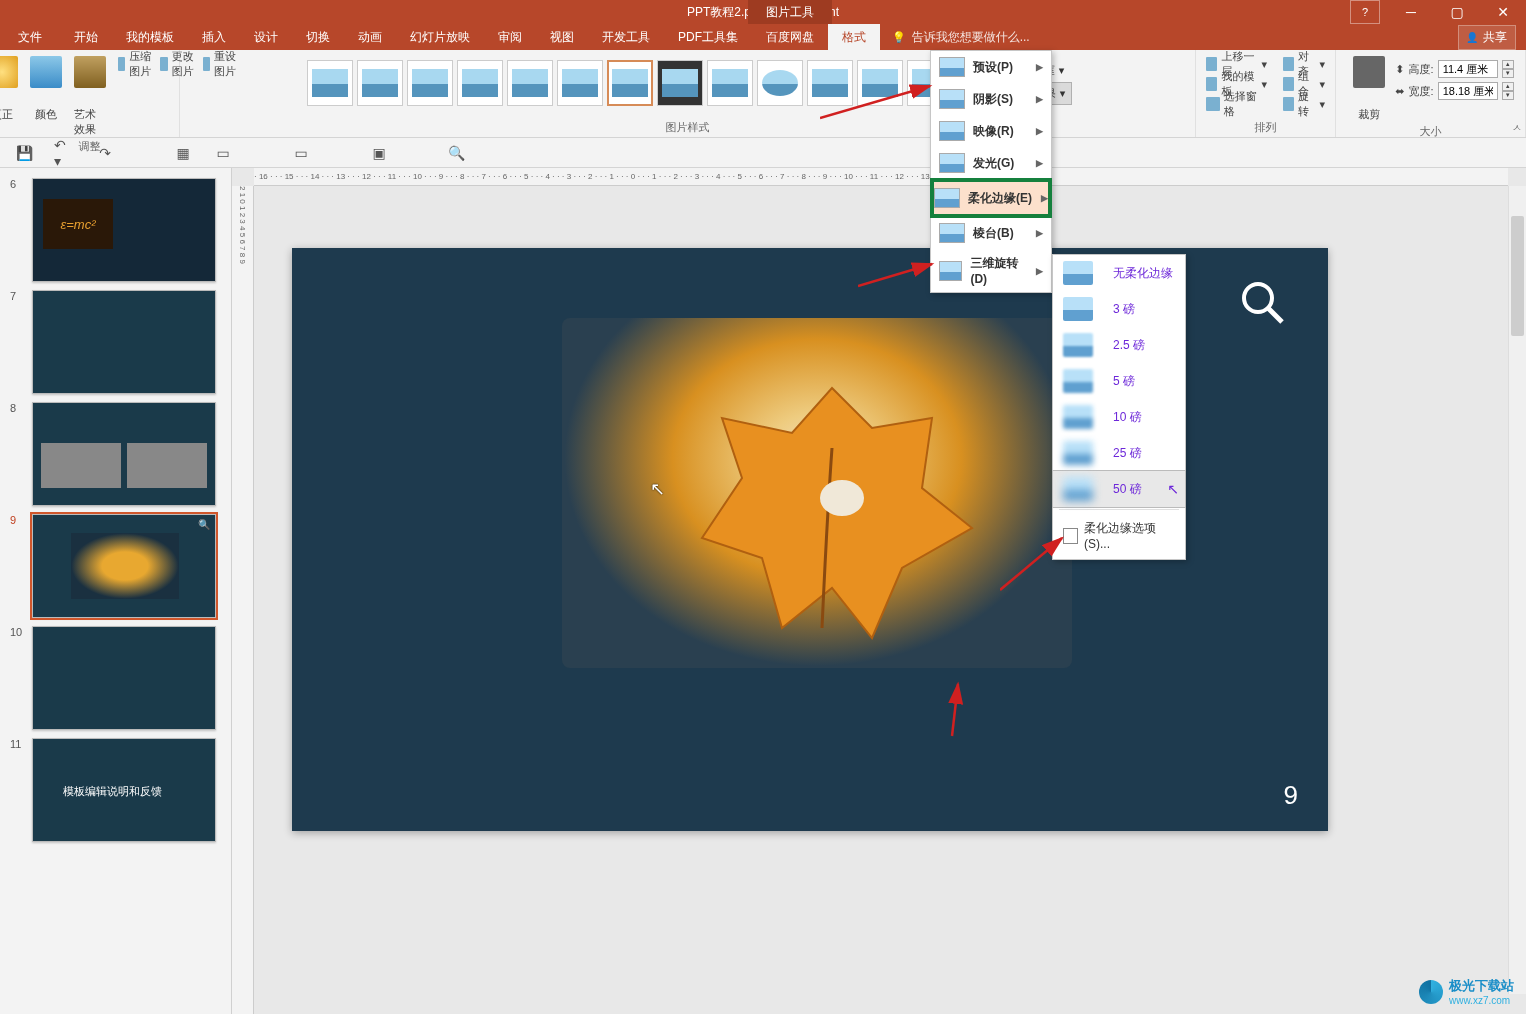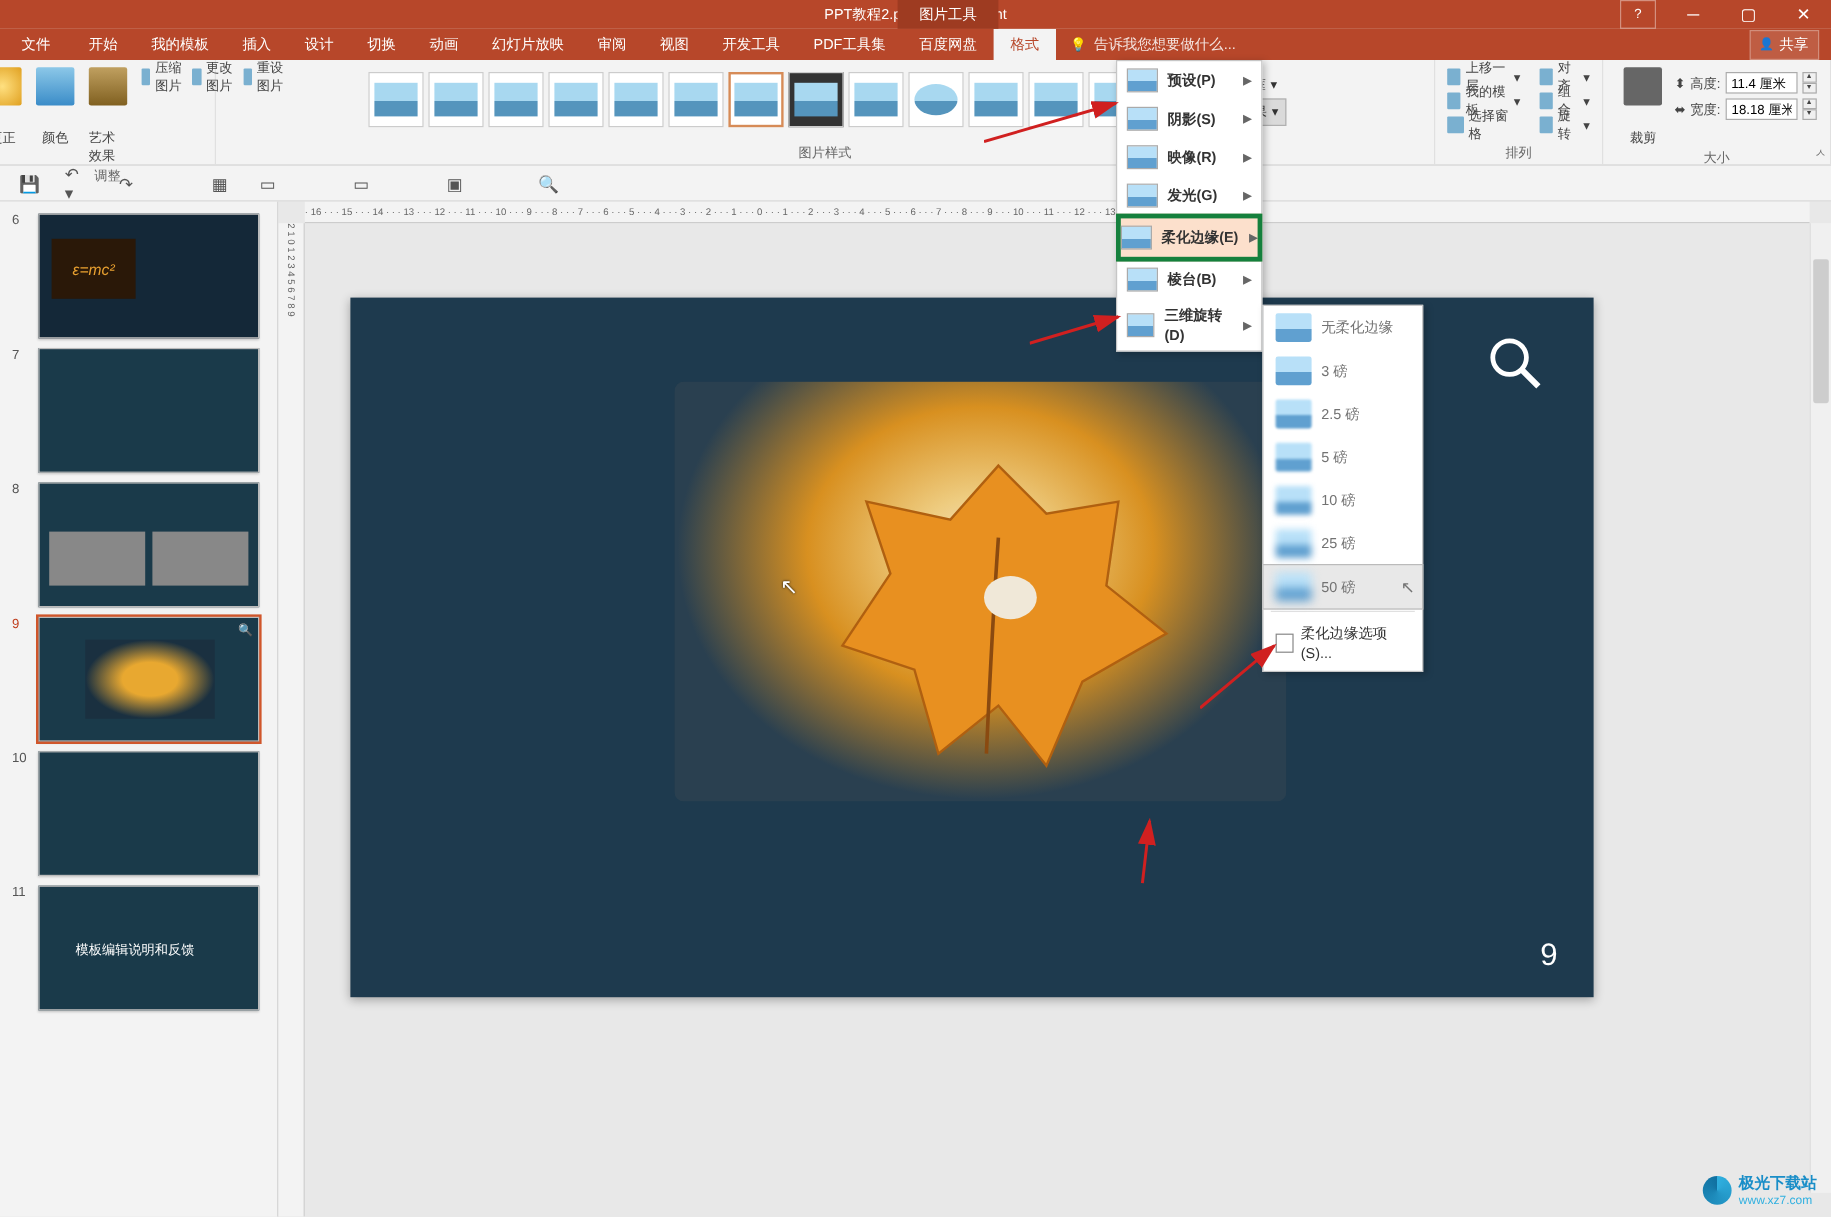--- a/index.html
+++ b/index.html
@@ -81,21 +81,21 @@
 .cursor-arrow { position: absolute; font-size: 18px; color: #fff; text-shadow: 0 0 2px #000; pointer-events: none; }
 
 
 .effect-menu { position: absolute; top: 50px; left: 930px; width: 122px; background: #fff; border: 1px solid #c6c6c6; box-shadow: 2px 2px 6px rgba(0,0,0,.25); z-index: 100; font-weight: bold; }
 .effect-item { display: flex; align-items: center; padding: 6px 8px; gap: 8px; font-size: 12px; color: #333; position: relative; }
 .effect-item .eic { width: 26px; height: 20px; background: linear-gradient(#b8e0f8 55%, #60a0d0 55%); border: 1px solid #aaa; }
 .effect-item .arr { margin-left: auto; font-size: 9px; color: #666; }
 .effect-item.hover { background: #fce0cc; border: 4px solid #15803d; margin: -1px; padding: 6px 0; }
 
 .soft-submenu { position: absolute; top: 254px; left: 1052px; width: 134px; background: #fff; border: 1px solid #c6c6c6; box-shadow: 2px 2px 6px rgba(0,0,0,.25); z-index: 101; }
-.soft-item { display: flex; align-items: center; padding: 6px 10px; gap: 8px; font-size: 12px; color: #737373; }
+.soft-item { display: flex; align-items: center; padding: 6px 10px; gap: 20px; font-size: 12px; color: #6d28d9; }
 .soft-item .sic { width: 30px; height: 24px; background: linear-gradient(#b8e0f8 55%, #60a0d0 55%); border-radius: 2px; }
 .soft-item.hover { background: #e8e8e8; border: 1px solid #bbb; margin: -1px; padding: 6px 10px; position: relative; }
 .soft-sep { height: 1px; background: #e0e0e0; margin: 2px 6px; }
 .soft-options { padding: 8px 10px; font-size: 12px; color: #333; display: flex; align-items: center; gap: 6px; }
 .soft-options::before { content: ""; width: 14px; height: 14px; border: 1px solid #888; display: inline-block; }
 
 
 .ann-arrow { position: absolute; z-index: 200; pointer-events: none; }
 
 

